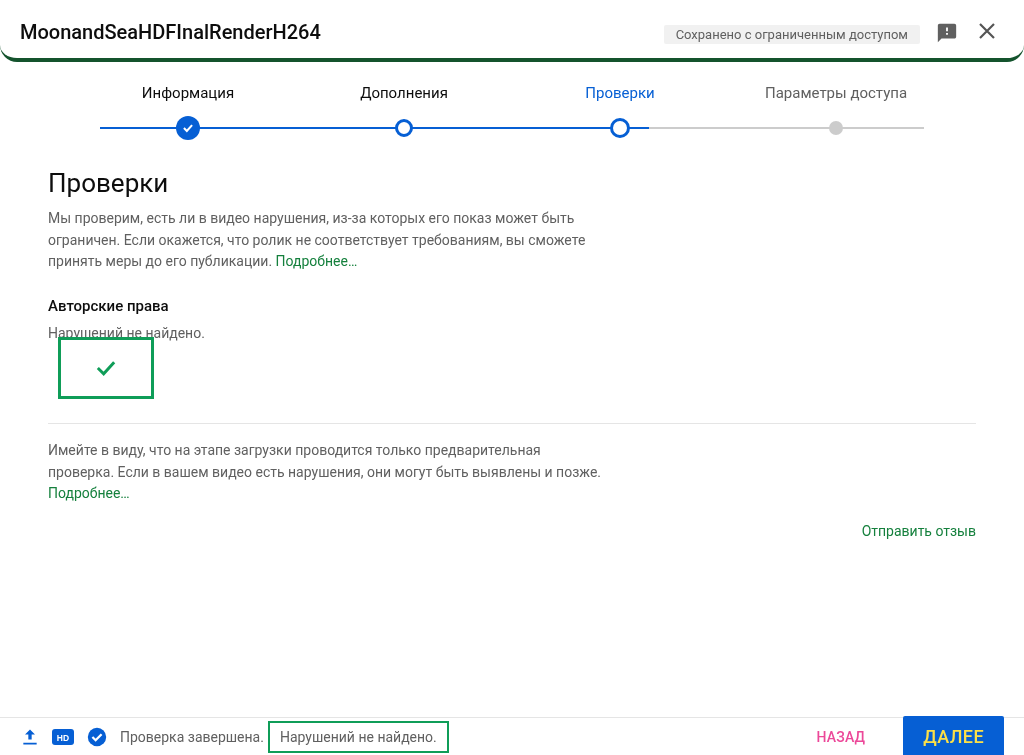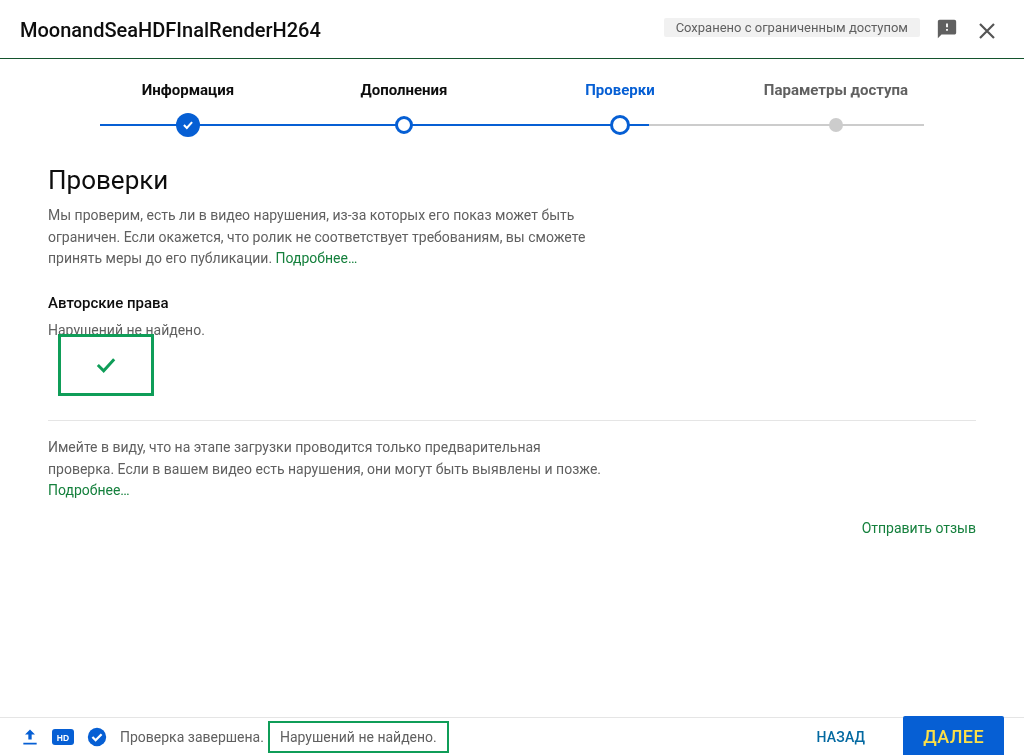--- a/index.html
+++ b/index.html
@@ -1,27 +1,27 @@
 <!DOCTYPE html>
 <html><head>
 <meta charset="utf-8">
 <style>
   * { box-sizing: border-box; }
   html, body { margin:0; padding:0; width:1024px; height:755px; font-family: Roboto, Arial, sans-serif; background:#fff; color:#0d0d0d; }
-  .header { display:flex; align-items:flex-start; padding:18px 24px 14px 20px; border-bottom:1px solid #14532d; }
+  .header { display:flex; align-items:flex-end; padding:18px 24px 14px 20px; border-bottom:4px solid #14532d;border-radius:17px; }
   .title { font-size:20px; font-weight:500; color:#0d0d0d; flex:0 0 auto; }
   .header-spacer { flex:1 1 auto; }
   .save-badge { background:#f1f1f1; color:#606060; font-size:13px; padding:2px 12px; border-radius:2px; margin-right:16px; }
   .feedback-icon { width:22px; height:22px; margin-right:16px; display:flex; align-items:center; justify-content:center; }
   .close-icon { width:26px; height:26px; display:flex; align-items:center; justify-content:center; cursor:pointer; }
 
   .stepper-wrap { padding:22px 0 0 0; }
   .stepper { position:relative; display:flex; justify-content:space-between; padding:0 80px; }
   .step { position:relative; text-align:center; width:25%; }
-  .step-label { font-size:15px; color:#606060; font-weight:700; margin-bottom:14px; }
+  .step-label { font-size:15px; color:#606060; font-weight:400; margin-bottom:14px; }
   .step.done .step-label { color:#0d0d0d; }
   .step.active .step-label { color:#065fd4; }
   .dots { position:relative; display:flex; justify-content:space-between; padding:0 80px; margin-top:0; height:24px; align-items:center; }
   .dot { position:relative; width:25%; display:flex; justify-content:center; align-items:center; z-index:2; }
   .dot-done { width:24px; height:24px; border-radius:50%; background:#065fd4; display:flex; align-items:center; justify-content:center; }
   .dot-mark { width:18px; height:18px; border-radius:50%; border:3px solid #065fd4; background:#fff; }
   .dot-active { width:20px; height:20px; border-radius:50%; border:3px solid #065fd4; background:#fff; }
   .dot-future { width:14px; height:14px; border-radius:50%; background:#ccc; }
   .dots-line { position:absolute; top:50%; height:2px; background:#ccc; left:100px; right:100px; z-index:1; transform:translateY(-1px);}
   .dots-line-progress { position:absolute; top:50%; height:2px; background:#065fd4; left:100px; width:calc((100% - 200px) * 0.666); z-index:1; transform:translateY(-1px);}
@@ -38,21 +38,21 @@
   .check-box-highlight { width:96px; height:62px; border:3px solid #0f9d58; display:flex; align-items:center; justify-content:center; background:#fff; margin-left:10px; margin-top:-4px;}
   .divider { border:0; border-top:1px solid #e5e5e5; margin:24px 0 16px 0; }
   .footer-note { font-size:14px; color:#606060; line-height:1.55; max-width:560px; }
   .send-feedback { text-align:right; margin-top:18px; font-size:14px; }
 
   .bottombar { position:absolute; left:0; right:0; bottom:0; height:38px; border-top:1px solid #e5e5e5; display:flex; align-items:center; padding:0 20px; background:#fff; }
   .bb-icon { margin-right:12px; display:flex; align-items:center; justify-content:center; }
   .bb-text { font-size:14px; color:#606060; display:flex; align-items:center; }
   .bb-highlight { border:2.5px solid #0f9d58; padding:6px 10px; margin-left:4px; display:inline-block; }
   .bb-spacer { flex:1; }
-  .btn-back { font-size:14px; font-weight:500; color:#0369a1; padding:10px 16px; cursor:pointer; letter-spacing:0.2px; }
+  .btn-back { font-size:14px; font-weight:500; color:#ec4899; padding:10px 16px; cursor:pointer; letter-spacing:0.2px; }
   .btn-next { font-size:18px; font-weight:500; color:#fde047; background:#065fd4; padding:10px 20px; cursor:pointer; border-radius:2px; letter-spacing:0.4px; margin-left:22px; }
 </style>
 </head>
 <body>
 
 <div class="header">
   <div class="title">MoonandSeaHDFInalRenderH264</div>
   <div class="header-spacer"></div>
   <div class="save-badge">Сохранено с ограниченным доступом</div>
   <div class="feedback-icon">

